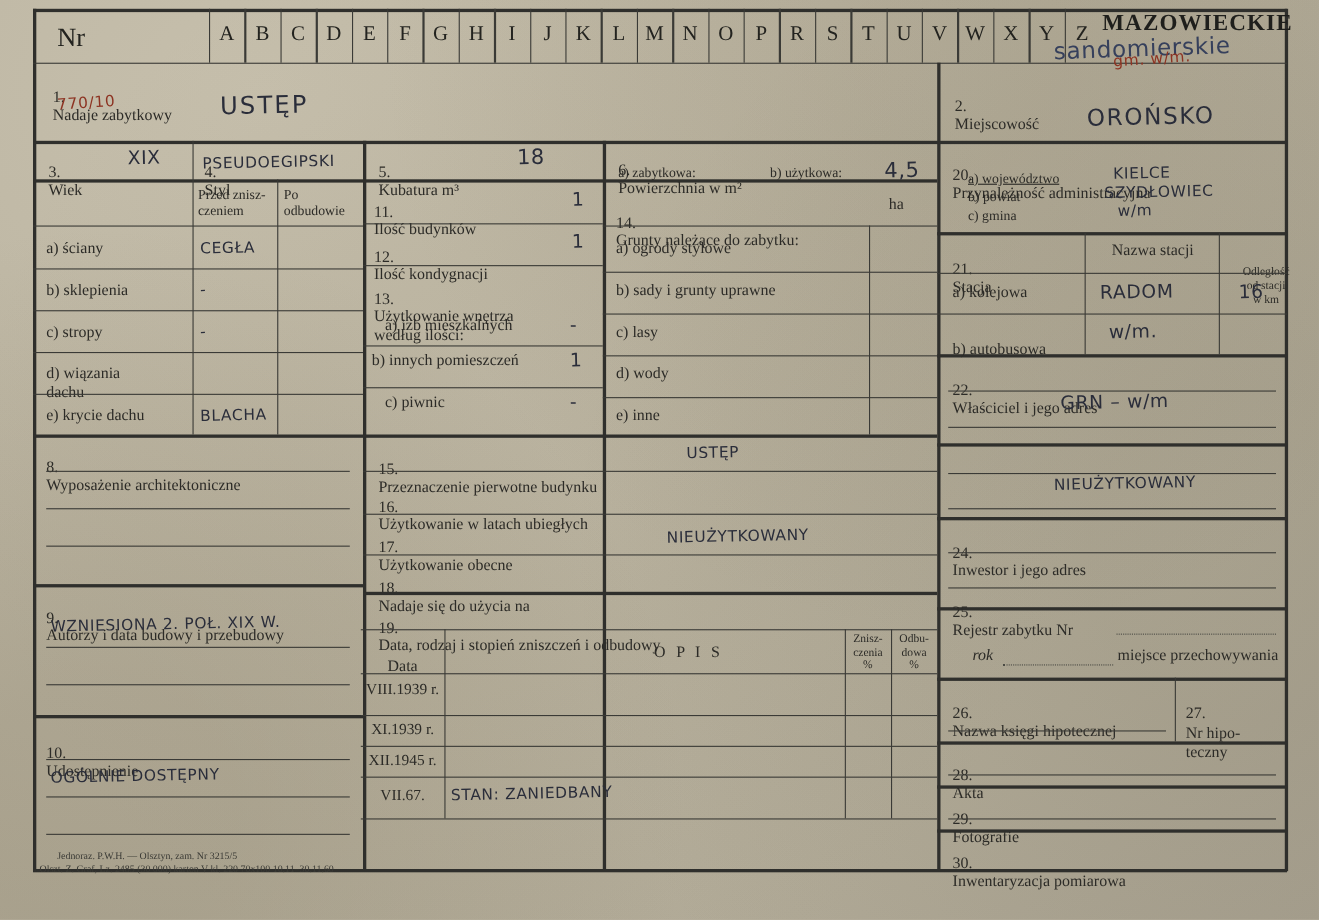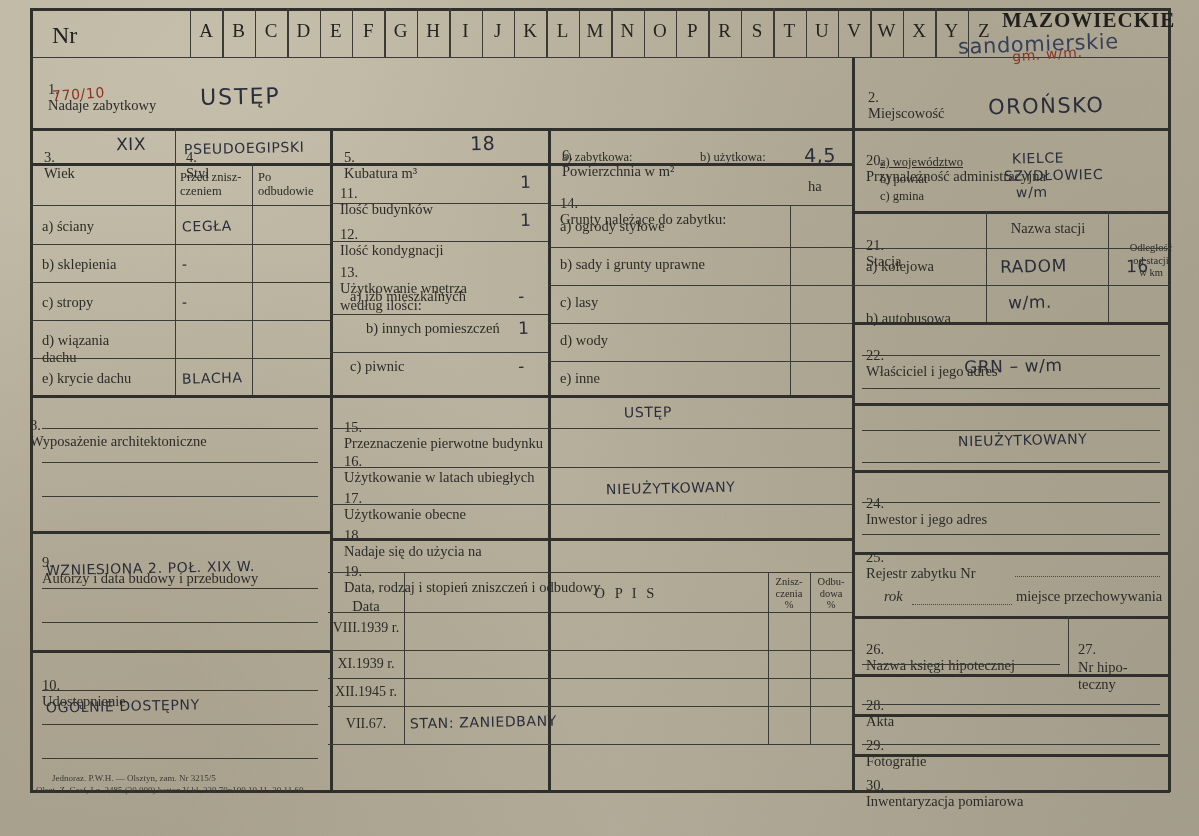--- a/index.html
+++ b/index.html
@@ -206,21 +206,21 @@
       <div class="hw sm" style="left: 182px; top: 332px;"></div>
       <div class="hw sm" style="left: 258px; top: 332px;"></div>
       <div class="ln h" style="left: 30px; top: 320px; width: 300px;"></div>
       <div class="lbl" style="left: 42px; top: 370px;;white-space:pre-line">e) krycie dachu</div>
       <div class="hw sm" style="left: 182px; top: 370px;">BLACHA</div>
       <div class="hw sm" style="left: 258px; top: 370px;"></div>
       <div class="ln h" style="left: 30px; top: 358px; width: 300px;"></div>
     </div>
 
   <div class="ln h2" style="left:30px;top:395px;width:300px;"></div>
-  <div class="lbl" style="left:30px;top:400px;font-family:Liberation Serif, serif;">
+  <div class="lbl" style="left:42px;top:400px;font-family:Liberation Serif, serif;">
     <span>8.</span>
     <span>Wyposażenie architektoniczne</span>
   </div>
   <div class="ln h" style="left:42px;top:428px;width:276px;"></div>
   <div class="ln h" style="left:42px;top:462px;width:276px;"></div>
   <div class="ln h" style="left:42px;top:496px;width:276px;"></div>
 
   <div class="ln h2" style="left:30px;top:531px;width:300px;"></div>
   <div class="lbl" style="left:42px;top:537px;">
     <span>9.</span>
@@ -255,21 +255,21 @@
   <div class="ln h" style="left:330px;top:241px;width:218px;"></div>
 
   <div class="lbl" style="left:340px;top:247px;">
     <span>13.</span>
     <span>Użytkowanie wnętrza
 według ilości:</span>
   </div>
   <div id="f13rows">
       <div class="lbl" style="left: 350px; top: 288px;">a) izb mieszkalnych</div>
       <div class="hw" style="left: 518px; top: 286px;">-</div>
-      <div class="lbl" style="left: 366px; top: 320px; text-align: center;">b) innych pomieszczeń</div>
+      <div class="lbl" style="left: 338px; top: 320px; text-align: center;">b) innych pomieszczeń</div>
       <div class="hw" style="left: 518px; top: 318px;">1</div>
       <div class="lbl" style="left: 350px; top: 358px;">c) piwnic</div>
       <div class="hw" style="left: 518px; top: 356px;">-</div>
       <div class="ln h" style="left: 330px; top: 314px; width: 218px;"></div>
       <div class="ln h" style="left: 330px; top: 352px; width: 218px;"></div>
     </div>
 
   <div class="lbl" style="left:560px;top:178px;">
     <span>14.</span>
     <span>Grunty należące do zabytku:</span>

